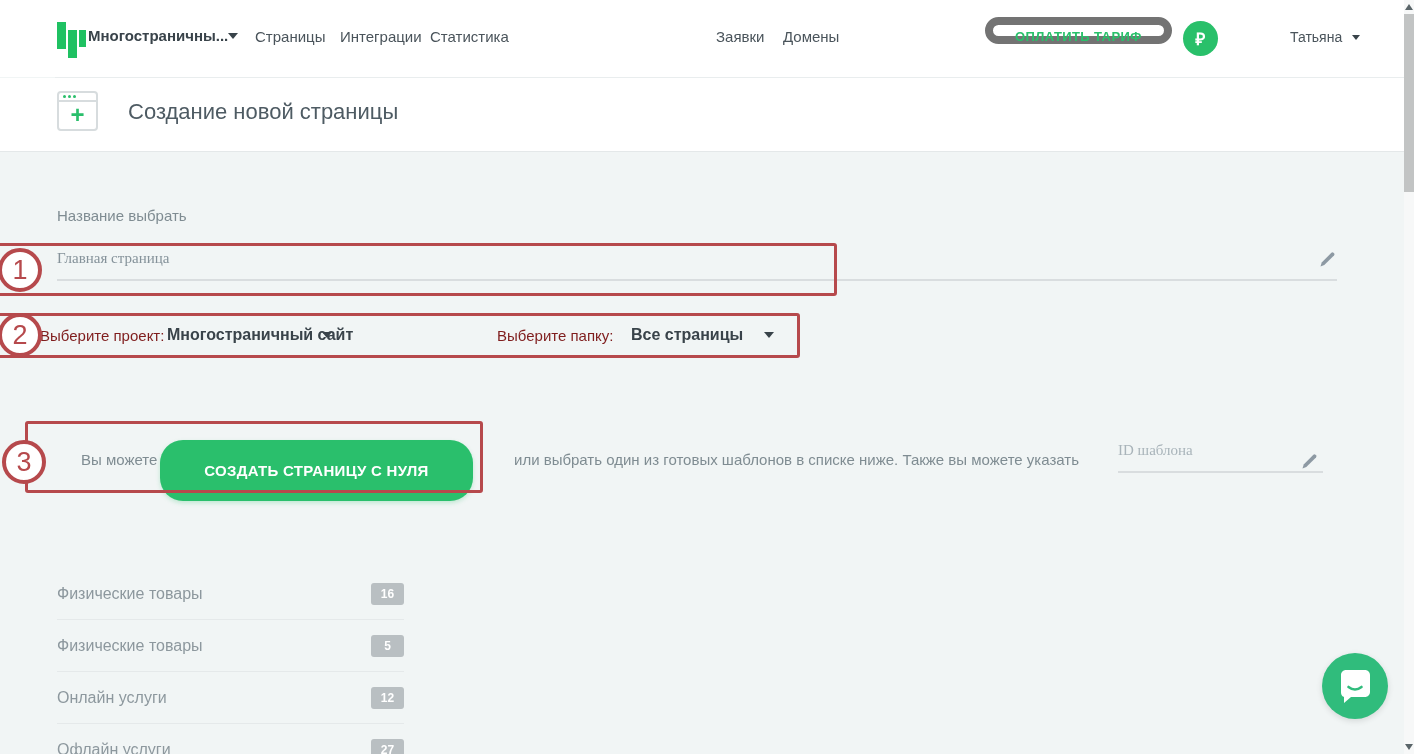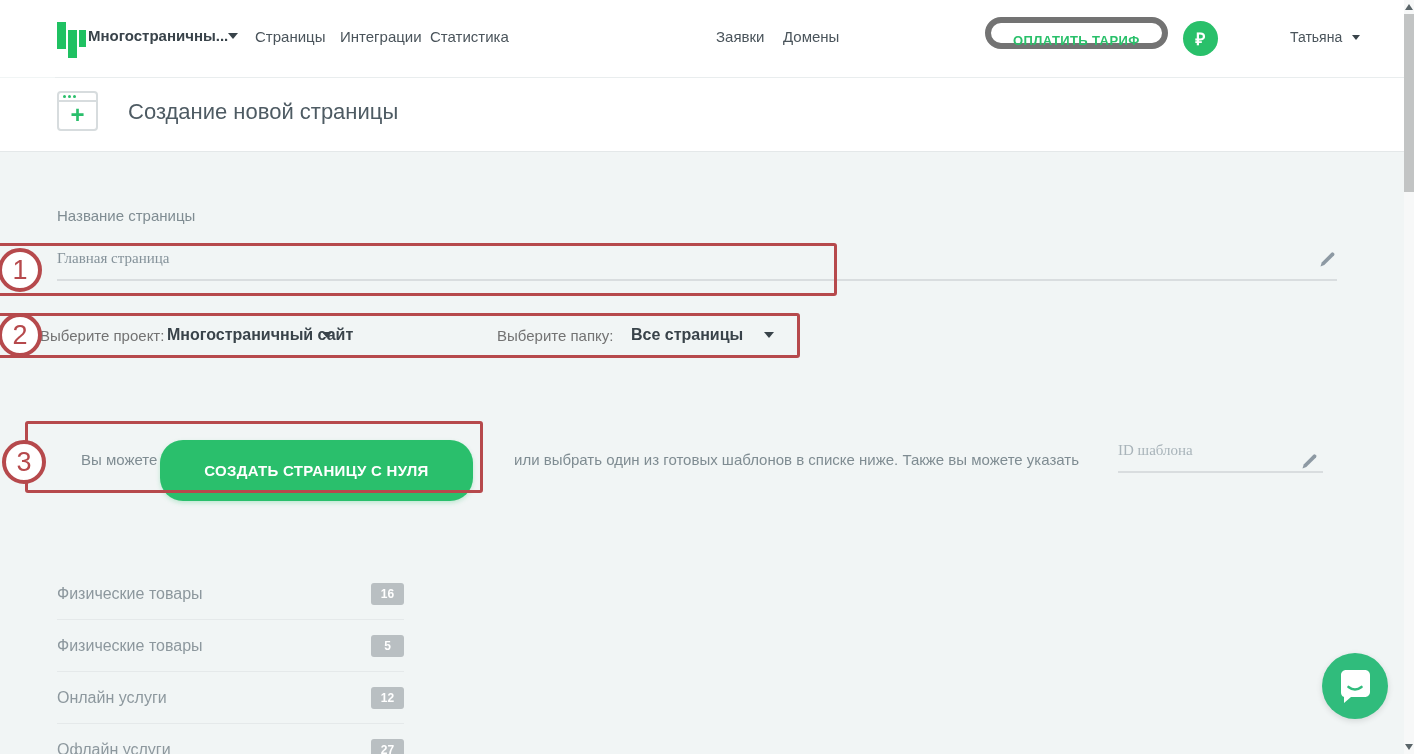--- a/index.html
+++ b/index.html
@@ -12,40 +12,40 @@
   }
   
   .header { position:absolute; left:0; top:0; width:1414px; height:77px; background:#ffffff; z-index:5; }
   .header-divider { position:absolute; left:55px; right:10px; top:77px; height:1px; background:#e9edee; z-index:6; }
   .logo { position:absolute; left:57px; top:20px; width:30px; height:38px; }
   .nav-link { position:absolute; top:28px; font-size:15px; color:#4a545b; cursor:pointer; white-space:nowrap; }
   .proj-dd { position:absolute; left:88px; top:27px; display:flex; align-items:center; cursor:pointer; }
   .proj-dd .dd-label { font-size:15px; font-weight:bold; color:#39434a; white-space:nowrap; }
   .caret { width:0; height:0; border-left:5px solid transparent; border-right:5px solid transparent; border-top:6px solid #39434a; display:inline-block; }
   .caret.small { border-left-width:4px; border-right-width:4px; border-top-width:5px; }
-  .pay-btn { position:absolute; left:985px; top:17px; height:27px; padding:10px 22px; border:6px solid #737373; border-radius:18px;
+  .pay-btn { position:absolute; left:985px; top:17px; height:27px; padding:4px 22px; border:8px solid #737373; border-radius:18px;
     background:#ffffff; color:#29c06a; font-family:"Liberation Sans",sans-serif; font-size:13px; font-weight:bold; letter-spacing:.4px; cursor:pointer; }
   .avatar { position:absolute; left:1183px; top:21px; width:35px; height:35px; border-radius:50%; background:#29c06a;
     color:#fff; font-size:17px; font-weight:bold; display:flex; align-items:center; justify-content:center; cursor:pointer; }
   .user-menu { position:absolute; left:1290px; top:29px; display:flex; align-items:center; gap:10px; cursor:pointer; }
   .user-menu .uname { font-size:14px; color:#4a545b; }
   
   .title-band { position:absolute; left:0; top:78px; width:1414px; height:74px; background:#ffffff; border-bottom:1px solid #e4e8e9; z-index:4; }
   .page-icon { position:absolute; left:57px; top:13px; width:41px; height:40px; border:2px solid #d7dcde; border-radius:4px; background:#fff; }
   .page-icon .bar { height:9px; border-bottom:2px solid #d7dcde; display:flex; align-items:center; gap:2px; padding-left:4px; }
   .page-icon .dot { width:3px; height:3px; border-radius:50%; background:#2abf6c; }
   .page-icon .plus { height:26px; display:flex; align-items:center; justify-content:center; color:#2abf6c; font-size:24px; font-weight:bold; line-height:1; }
   .page-title { position:absolute; left:128px; top:21px; font-size:22px; font-weight:400; color:#4e5b63; }
   
   .label-gray { position:absolute; font-size:15px; color:#7f8c92; white-space:nowrap; }
   .input-underline { position:absolute; background:transparent; border:none; border-bottom:2px solid #d9dddf; outline:none;
     font-family:Liberation Serif, serif; font-size:15px; color:#85929a; padding:0 0 12px 0; }
   .input-underline::placeholder { color:#a9b4ba; opacity:1; }
   .pencil { position:absolute; width:19px; height:19px; cursor:pointer; }
-  .sel-row-label { position:absolute; font-size:15px; color:#737373; white-space:nowrap; }
+  .sel-row-label { position:absolute; font-size:15px; color:#7f1d1d; white-space:nowrap; }
   .sel-value { position:absolute; font-size:16px; font-weight:bold; color:#39434a; white-space:nowrap; cursor:pointer; }
   .sel-caret { position:absolute; cursor:pointer; }
   .hint-text { position:absolute; font-size:15px; color:#7f8c92; white-space:nowrap;margin-left:24px; }
   .create-btn { position:absolute; left:160px; top:440px; width:313px; height:61px; border:none; border-radius:23px;
     background:#2abf6c; color:#ffffff; font-family:"Liberation Sans",sans-serif; font-size:15px; font-weight:bold; letter-spacing:.3px; cursor:pointer;
     box-shadow:0 2px 4px rgba(42,191,108,.25); }
   
   .cat-list { position:absolute; left:57px; top:568px; width:347px; }
   .cat-row { height:52px; display:flex; align-items:center; justify-content:space-between; border-bottom:1px solid #e5e9ea; cursor:pointer; }
   .cat-row:first-child { border-top:none; }
@@ -103,21 +103,21 @@
     <div class="bar">
       <span class="dot"></span>
         <span class="dot"></span>
         <span class="dot"></span>
     </div>
     <div class="plus">+</div>
   </div>
   <h1 class="page-title">Создание новой страницы</h1>
 </div>
 
-<span class="label-gray" style="left:57px; top:207px">Название страницы</span>
+<span class="label-gray" style="left:57px; top:207px">Название выбрать</span>
 
 <input class="input-underline" style="left: 57px; top: 250px; width: 1280px;" type="text" value="Главная страница">
 <svg class="pencil" style="left:1318px; top:250px" viewBox="0 0 19 19">
   <path d="M2.5 16.5 l1.2-4 L13.4 2.8 a1.5 1.5 0 0 1 2.1 0 l0.5 0.5 a1.5 1.5 0 0 1 0 2.1 L6.3 15.1 z" fill="#8d99a3"></path>
 </svg>
 
 <span class="sel-row-label" style="left:40px; top:327px">Выберите проект:</span>
 <span class="sel-value" style="left:167px; top:326px">Многостраничный сайт</span>
 <span class="sel-caret caret" style="left:322px; top:332px"></span>
 

